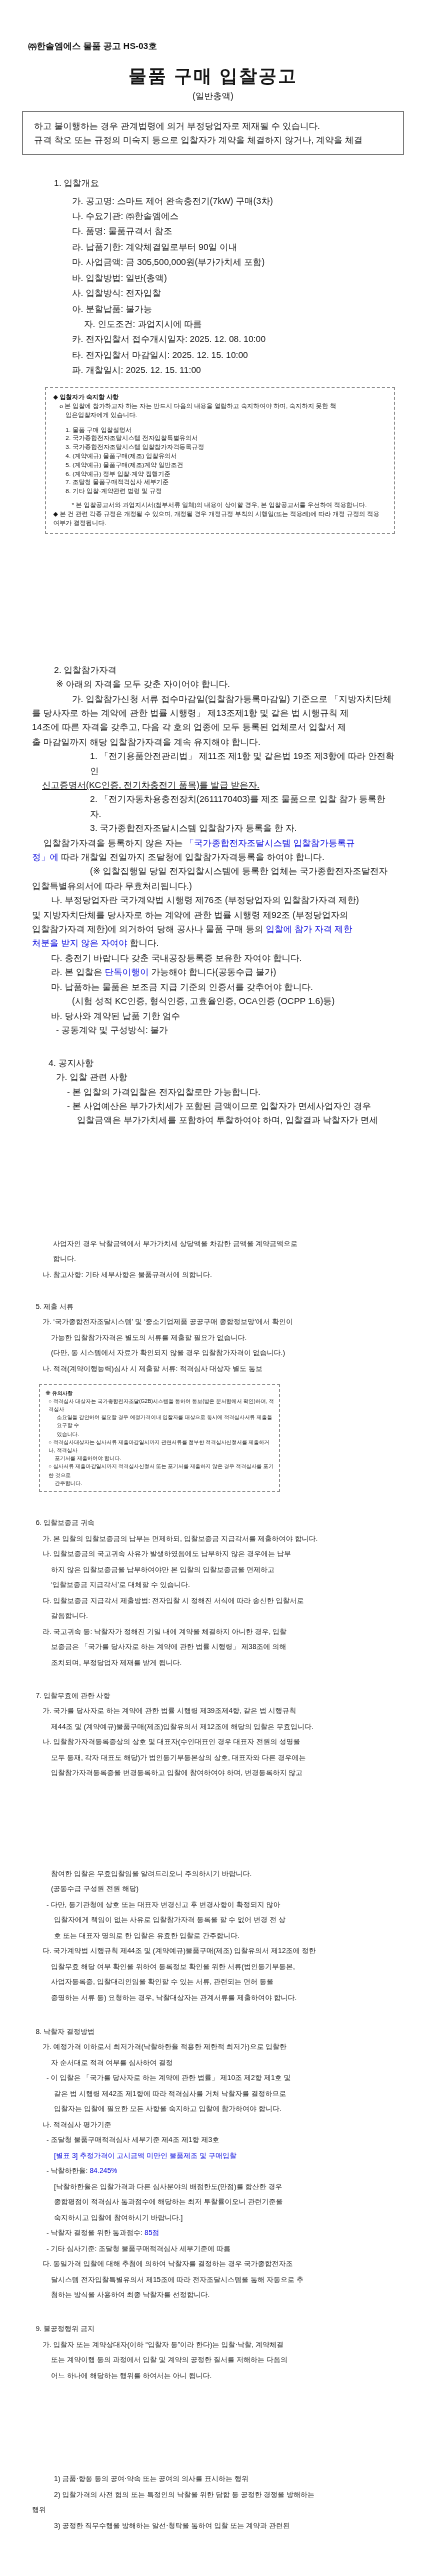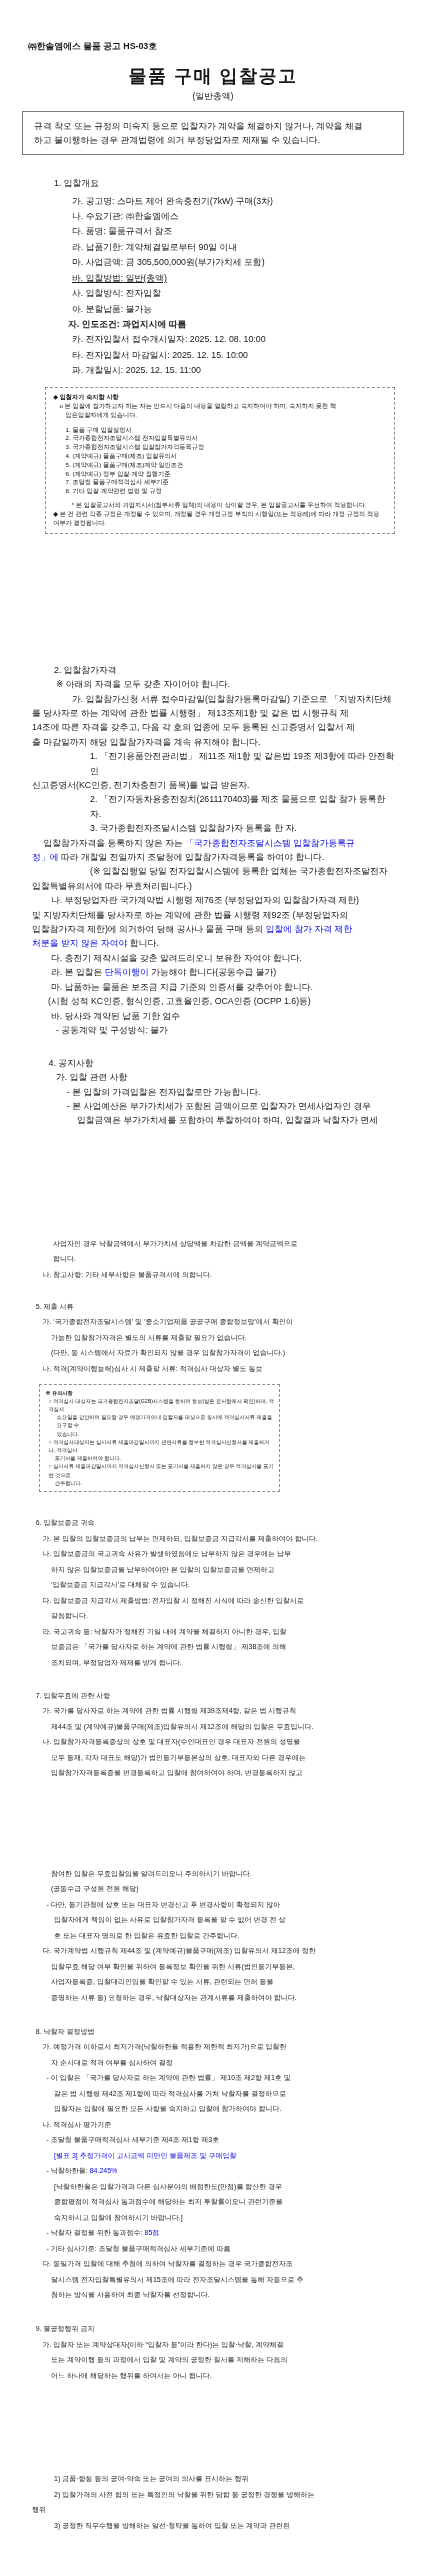--- a/index.html
+++ b/index.html
@@ -23,33 +23,33 @@
 </style>
 </head>
 <body>
 
 <div class="page">
   <div class="ln ref">㈜한솔엠에스 물품 공고 HS-03호</div>
   <div class="ln title" style="margin-top:11.3px">물품 구매 입찰공고</div>
   <div class="ln sub" style="margin-top:2.1px">(일반총액)</div>
   <div>
       <div class="box solid" style="margin-top: 8.2px; margin-left: -6.2px; width: 382px; padding: 6.2px 11.3px;">
+        <div class="ln p1 "><span>하고 불이행하는 경우 관계법령에 의거 부정당업자로 제재될 수 있습니다.</span></div>
         <div class="ln p1 "><span>규격 착오 또는 규정의 미숙지 등으로 입찰자가 계약을 체결하지 않거나, 계약을 체결</span></div>
-        <div class="ln p1 "><span>하고 불이행하는 경우 관계법령에 의거 부정당업자로 제재될 수 있습니다.</span></div>
       </div>
       <div class="ln  p1" style="margin-top: 21.6px; margin-left: 26px;"><span>1. 입찰개요</span></div>
       <div class="ln  p1" style="margin-top: 3.1px; margin-left: 44px;"><span>가. 공고명: 스마트 제어 완속충전기(7kW) 구매(3차)</span></div>
       <div class="ln  p1" style="margin-top: 1px; margin-left: 44px;"><span>나. 수요기관: ㈜한솔엠에스</span></div>
       <div class="ln  p1" style="margin-top: 1px; margin-left: 44px;"><span>다. 품명: 물품규격서 참조</span></div>
       <div class="ln  p1" style="margin-top: 1px; margin-left: 44px;"><span>라. 납품기한: 계약체결일로부터 90일 이내</span></div>
       <div class="ln  p1" style="margin-top: 1px; margin-left: 44px;"><span>마. 사업금액: 금 305,500,000원(부가가치세 포함)</span></div>
-      <div class="ln  p1" style="margin-top: 1px; margin-left: 44px; text-decoration: underline;"><span>바. 입찰방법: 일반(총액)</span></div>
+      <div class="ln  p1" style="margin-top: 1px; margin-left: 44px;"><span>바. 입찰방법: 일반(총액)</span></div>
       <div class="ln  p1" style="margin-top: 1px; margin-left: 44px;"><span>사. 입찰방식: 전자입찰</span></div>
       <div class="ln  p1" style="margin-top: 1px; margin-left: 44px;"><span>아. 분할납품: 불가능</span></div>
-      <div class="ln  p1" style="margin-top: 1px; margin-left: 40px; font-weight: bold;"><span>자. 인도조건: 과업지시에 따름</span></div>
+      <div class="ln  p1" style="margin-top: 1px; margin-left: 56px;"><span>자. 인도조건: 과업지시에 따름</span></div>
       <div class="ln  p1" style="margin-top: 1px; margin-left: 44px;"><span>카. 전자입찰서 접수개시일자: 2025. 12. 08. 10:00</span></div>
       <div class="ln  p1" style="margin-top: 1px; margin-left: 44px;"><span>타. 전자입찰서 마감일시: 2025. 12. 15. 10:00</span></div>
       <div class="ln  p1" style="margin-top: 1px; margin-left: 44px;"><span>파. 개찰일시: 2025. 12. 15. 11:00</span></div>
       <div class="box dashed" style="margin-top: 9.3px; margin-left: 17px; width: 350px; padding: 5.2px 7.2px;">
         <div class="ln sm b"><span>◆ 입찰자가 숙지할 사항</span></div>
         <div class="ln sm " style="margin-left: 6.2px;"><span>o 본 입찰에 참가하고자 하는 자는 반드시 다음의 내용을 열람하고 숙지하여야 하며, 숙지하지 못한 책</span></div>
         <div class="ln sm " style="margin-left: 12.4px;"><span>임은입찰자에게 있습니다.</span></div>
         <div class="ln sm " style="height: 6.2px;"><span>&nbsp;</span></div>
         <div class="ln sm " style="margin-left: 12.4px;"><span>1. 물품 구매 입찰설명서</span></div>
         <div class="ln sm " style="margin-left: 12.4px;"><span>2. 국가종합전자조달시스템 전자입찰특별유의서</span></div>
@@ -61,38 +61,38 @@
         <div class="ln sm " style="margin-left: 12.4px;"><span>8. 기타 입찰·계약관련 법령 및 규정</span></div>
         <div class="ln sm " style="height: 5.2px;"><span>&nbsp;</span></div>
         <div class="ln sm " style="margin-left: 18.5px;"><span>* 본 입찰공고서와 과업지시서(첨부서류 일체)의 내용이 상이할 경우, 본 입찰공고서를 우선하여 적용합니다.</span></div>
         <div class="ln sm "><span>◆ 본 건 관련 각종 규정은 개정될 수 있으며, 개정될 경우 개정규정 부칙의 시행일(또는 적용례)에 따라 개정 규정의 적용 여부가 결정됩니다.</span></div>
       </div>
       <div style="height: 129px;"></div>
       <div class="ln  p1" style="margin-left: 26px;"><span>2. 입찰참가자격</span></div>
       <div class="ln  p1" style="margin-left: 28px;"><span>※ 아래의 자격을 모두 갖춘 자이어야 합니다.</span></div>
       <div class="ln  p1" style="margin-left: 44px;"><span>가. 입찰참가신청 서류 접수마감일(입찰참가등록마감일) 기준으로 「지방자치단체</span></div>
       <div class="ln  p1" style="margin-left: 4.1px;"><span>를 당사자로 하는 계약에 관한 법률 시행령」 제13조제1항 및 같은 법 시행규칙 제</span></div>
-      <div class="ln  p1" style="margin-left: 4.1px;"><span>14조에 따른 자격을 갖추고, 다음 각 호의 업종에 모두 등록된 신고증명서 입찰서 제</span></div>
+      <div class="ln  p1" style="margin-left: 4.1px;"><span>14조에 따른 자격을 갖추고, 다음 각 호의 업종에 모두 등록된 업체로서 입찰서 제</span></div>
       <div class="ln  p1" style="margin-left: 4.1px;"><span>출 마감일까지 해당 입찰참가자격을 계속 유지해야 합니다.</span></div>
       <div class="ln  p1" style="margin-left: 62px;"><span>1. 「전기용품안전관리법」 제11조 제1항 및 같은법 19조 제3항에 따라 안전확인</span></div>
-      <div class="ln  p1" style="margin-left: 4px;"><span>신고증명서(KC인증, 전기차충전기 품목)를 발급 받은자.</span></div>
+      <div class="ln  p1" style="margin-left: 14px; text-decoration: underline;"><span>신고증명서(KC인증, 전기차충전기 품목)를 발급 받은자.</span></div>
       <div class="ln  p1" style="margin-left: 62px;"><span>2. 「전기자동차용충전장치(2611170403)를 제조 물품으로 입찰 참가 등록한 자.</span></div>
       <div class="ln  p1" style="margin-left: 62px;"><span>3. 국가종합전자조달시스템 입찰참가자 등록을 한 자.</span></div>
       <div class="ln  p1" style="margin-left: 15.5px;"><span>입찰참가자격을 등록하지 않은 자는 </span><span style="color: rgb(4, 4, 221);">「국가종합전자조달시스템 입찰참가등록규</span></div>
       <div class="ln  p1" style="margin-left: 4.1px;"><span style="color: rgb(4, 4, 221); margin-top: 32px;">정」에</span><span> 따라 개찰일 전일까지 조달청에 입찰참가자격등록을 하여야 합니다.</span></div>
       <div class="ln  p1" style="margin-left: 62px;"><span>(※ 입찰집행일 당일 전자입찰시스템에 등록한 업체는 국가종합전자조달전자</span></div>
       <div class="ln  p1" style="margin-left: 4.1px;"><span>입찰특별유의서에 따라 무효처리됩니다.)</span></div>
       <div class="ln  p1" style="margin-left: 23px;"><span>나. 부정당업자란 국가계약법 시행령 제76조 (부정당업자의 입찰참가자격 제한)</span></div>
       <div class="ln  p1" style="margin-left: 4.1px;"><span>및 지방자치단체를 당사자로 하는 계약에 관한 법률 시행령 제92조 (부정당업자의</span></div>
       <div class="ln  p1" style="margin-left: 4.1px;"><span>입찰참가자격 제한)에 의거하여 당해 공사나 물품 구매 등의 </span><span style="color: rgb(4, 4, 221); text-align: right;">입찰에 참가 자격 제한</span></div>
       <div class="ln  p1" style="margin-left: 4.1px;"><span style="color: rgb(4, 4, 221);">처분을 받지 않은 자여야</span><span> 합니다.</span></div>
-      <div class="ln  p1" style="margin-left: 23px;"><span>다. 충전기 제작시설을 갖춘 알려드리오니 보유한 자여야 합니다.</span></div>
+      <div class="ln  p1" style="margin-left: 23px;"><span>다. 충전기 바랍니다 갖춘 국내공장등록증 보유한 자여야 합니다.</span></div>
       <div class="ln  p1" style="margin-left: 23px;"><span>라. 본 입찰은 </span><span style="color: rgb(4, 4, 221);">단독이행이</span><span> 가능해야 합니다(공동수급 불가)</span></div>
       <div class="ln  p1" style="margin-left: 23px;"><span>마. 납품하는 물품은 보조금 지급 기준의 인증서를 갖추어야 합니다.</span></div>
-      <div class="ln  p1" style="margin-left: 20px;"><span>(시험 성적 KC인증, 형식인증, 고효율인증, OCA인증 (OCPP 1.6)등)</span></div>
+      <div class="ln  p1" style="margin-left: 44px;"><span>(시험 성적 KC인증, 형식인증, 고효율인증, OCA인증 (OCPP 1.6)등)</span></div>
       <div class="ln  p1" style="margin-left: 23px;"><span>바. 당사와 계약된 납품 기한 엄수</span></div>
       <div class="ln  p1" style="margin-left: 28px;"><span>- 공동계약 및 구성방식: 불가</span></div>
       <div class="ln  p1" style="margin-top: 18.5px; margin-left: 20.6px;"><span>4. 공지사항</span></div>
       <div class="ln  p1" style="margin-left: 28px;"><span>가. 입찰 관련 사항</span></div>
       <div class="ln  p1" style="margin-left: 39px;"><span>- 본 입찰의 가격입찰은 전자입찰로만 가능합니다.</span></div>
       <div class="ln  p1" style="margin-left: 39px;"><span>- 본 사업예산은 부가가치세가 포함된 금액이므로 입찰자가 면세사업자인 경우</span></div>
       <div class="ln  p1" style="margin-left: 49px;"><span>입찰금액은 부가가치세를 포함하여 투찰하여야 하며, 입찰결과 낙찰자가 면세</span></div>
       <div style="height: 108px;"></div>
       <div class="ln  p3" style="margin-left: 25px;"><span>사업자인 경우 낙찰금액에서 부가가치세 상당액을 차감한 금액을 계약금액으로</span></div>
       <div class="ln  p3" style="margin-left: 25px;"><span>합니다.</span></div>

